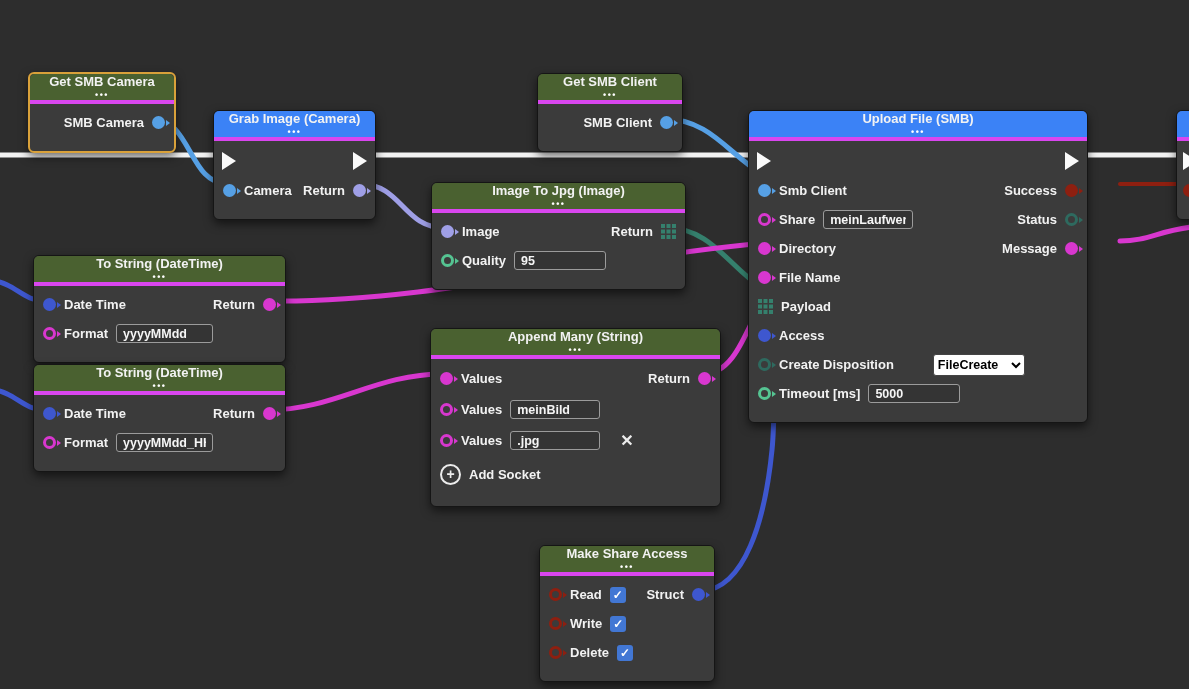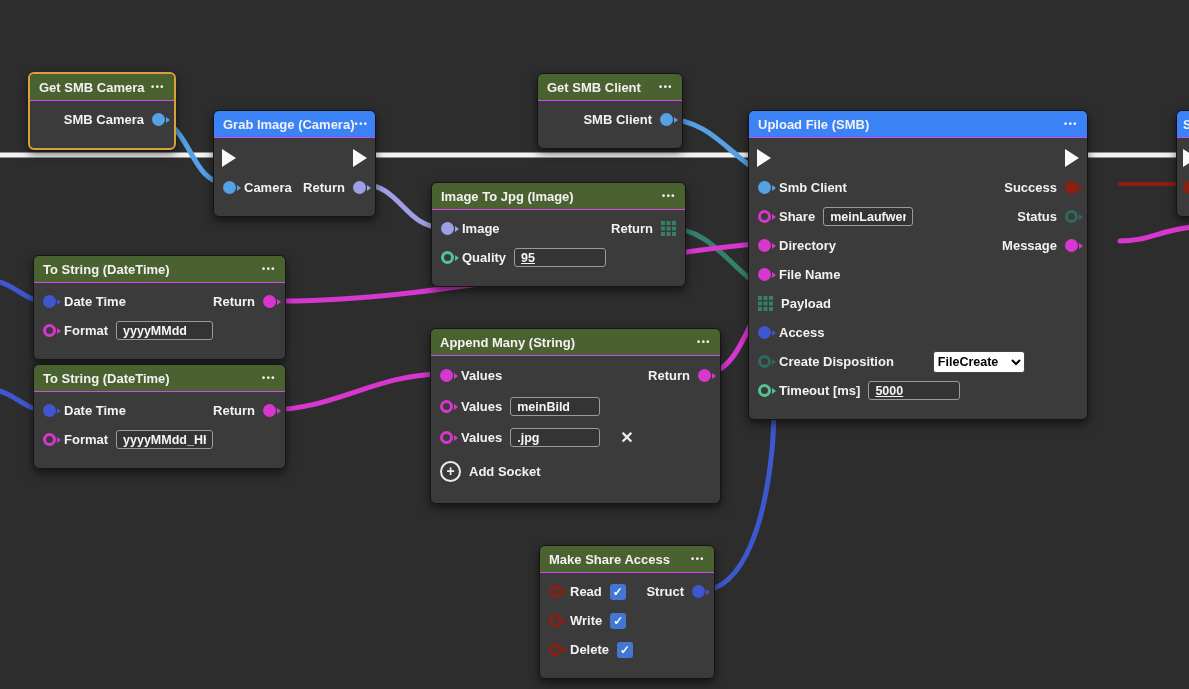--- a/index.html
+++ b/index.html
@@ -11,22 +11,23 @@
   #wires{position:absolute;left:0;top:0;z-index:1;}
   .node{
     position:absolute;z-index:2;
     background:#3b3b3b;border:1px solid #151515;border-radius:6px;
     box-shadow:0 4px 10px rgba(0,0,0,.55);
     color:#f2f2f2;font-size:13px;font-weight:700;
   }
   .node.selected{border:2px solid #d9a13a;margin:-1px 0 0 -1px;}
   .hdr{
     height:26px;display:flex;align-items:center;justify-content:space-between;
-    padding:0 9px;border-radius:5px 5px 0 0;border-bottom:1px solid #d946ef;
+    padding:0 9px;border-radius:5px 5px 0 0;border-bottom:4px solid #d946ef;
     white-space:nowrap;
+    flex-direction:column;
   }
   .hdr-green{background:#4a6130;}
   .hdr-blue{background:#3b82f6;}
   .dots{font-size:9px;letter-spacing:1.5px;color:#fff;cursor:pointer;}
   .body{padding:4px 0 14px;}
   .row{display:flex;align-items:center;height:29px;padding:0 9px;gap:8px;white-space:nowrap;}
   .row.tall{height:31px;}
   .row.spread{justify-content:space-between;}
   .row.right{justify-content:flex-end;}
   .grp{display:flex;align-items:center;gap:8px;}
@@ -42,21 +43,21 @@
   .sock.hollow::after{top:.5px;margin-left:4px;}
   .c-sky{--c:#56a0e5;}  .c-royal{--c:#3e57cf;}  .c-lav{--c:#9f9fe6;}
   .c-mag{--c:#d837cf;}   .c-mint{--c:#55c492;}
   .c-red{--c:#8e1f10;}  .c-dimteal{--c:#2e6a5f;}
   .gridsock{flex:none;display:block;}
   .field{
     background:#343434;border:1px solid #9b9b9b;border-radius:3px;
     color:#f5f5f5;font-family:"Liberation Sans",sans-serif;
     font-size:12.5px;font-weight:600;padding:1px 6px;height:19px;box-sizing:border-box;
   }
-  .w92{width:92px;text-decoration:underline;} .w97{width:97px;} .w90{width:90px;}
+  .w92{width:92px;} .w97{width:97px;} .w90{width:90px;}
   .sel{
     width:92px;height:22px;background:#fff;color:#000;border:1px solid #444;
     border-radius:3px;font-family:"Liberation Sans",sans-serif;
     font-size:12.5px;font-weight:700;margin-left:31px;
   }
   .cb{
     width:16px;height:16px;border-radius:3px;background:#4277d4;color:#fff;
     display:flex;align-items:center;justify-content:center;
     font-size:12px;font-weight:700;cursor:pointer;flex:none;
   }

